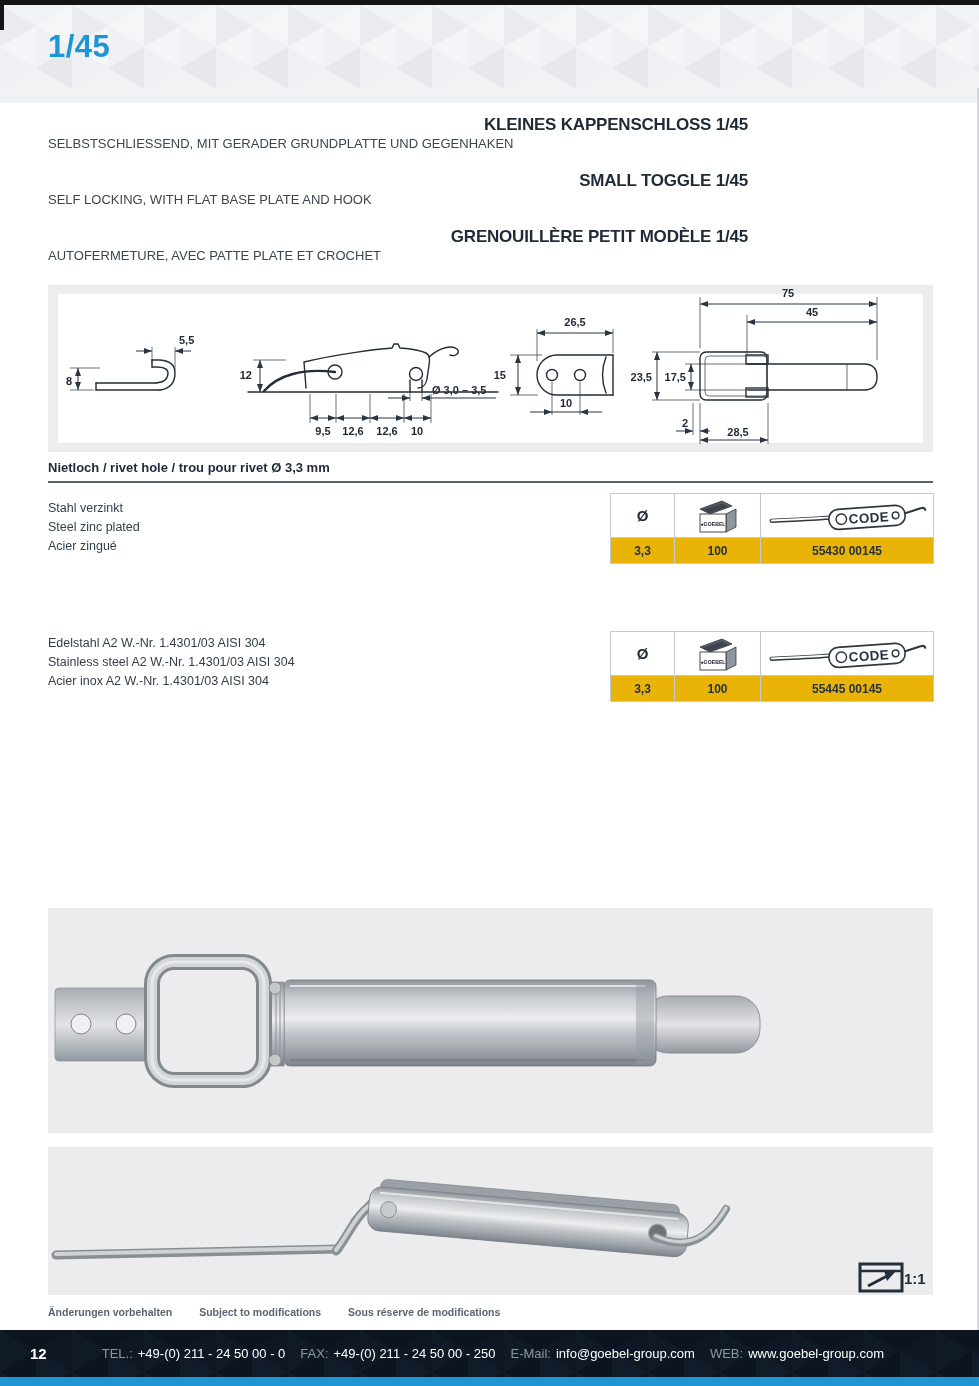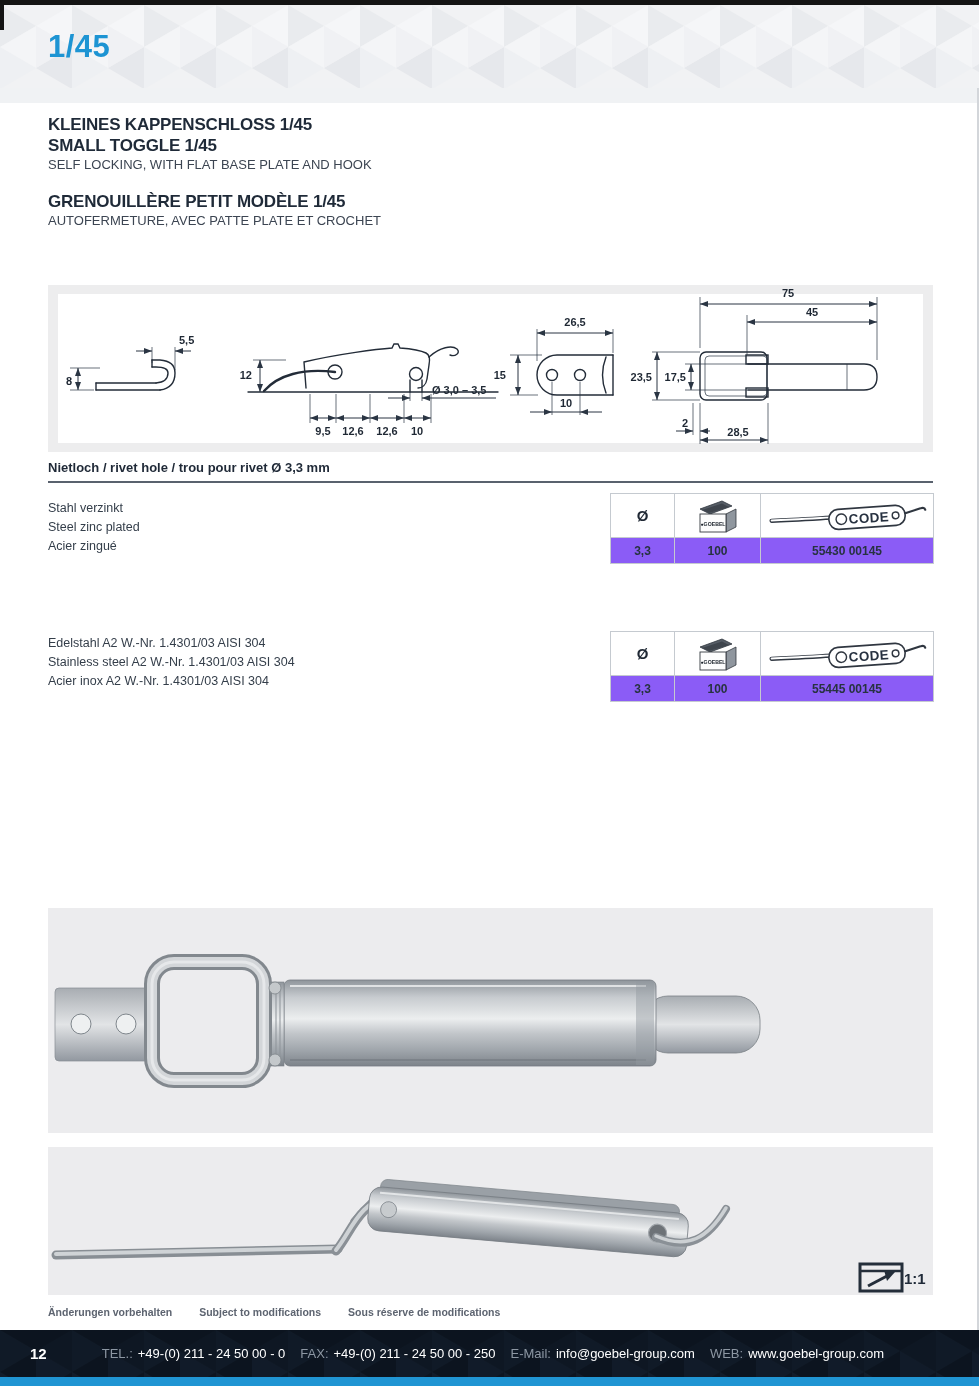--- a/index.html
+++ b/index.html
@@ -11,21 +11,21 @@
   .topbar{left:0;top:0;width:979px;height:5px;background:#141414;}
   .topnotch{left:0;top:0;width:4px;height:30px;background:#141414;}
   .rightedge{left:977px;top:88px;width:2px;height:1242px;background:#d3d6da;}
 
   
   .header{left:0;top:5px;width:979px;height:98px;background:#f0f2f4;overflow:hidden;}
   .pagecode{position:absolute;left:48px;top:24px;font-size:31px;font-weight:bold;color:#1d94d3;letter-spacing:.5px;}
 
   
   .intro{left:48px;top:116px;width:700px;}
-  .intro h2{margin:0 0 3px 0;font-size:17px;line-height:18px;font-weight:bold;color:#1f2a38;letter-spacing:-.2px;}
+  .intro h2{margin:0 0 3px 0;font-size:17px;line-height:18px;font-weight:bold;color:#1f2a38;letter-spacing:-.2px;text-align:right;}
   .intro p{margin:0 0 21px 0;font-size:13px;line-height:14px;color:#3c4552;}
 
   
   .drawbox{left:48px;top:285px;width:885px;height:167px;background:#ededee;}
   .drawinner{position:absolute;left:10px;top:9px;width:865px;height:149px;background:#fff;}
   .drawsvg{position:absolute;left:0;top:0;}
   .sh{stroke:#232c38;stroke-width:1.4;fill:none;stroke-linecap:round;}
   .sh2{stroke:#232c38;stroke-width:2.4;fill:none;stroke-linecap:round;}
   .dl{stroke:#2a3543;stroke-width:1;fill:none;}
   .xl{stroke:#2a3543;stroke-width:.7;fill:none;}
@@ -37,21 +37,21 @@
   .rivetrule{left:48px;top:481px;width:885px;height:2px;background:#59626e;}
 
   
   .mat{width:520px;font-size:12.5px;line-height:19px;color:#343e4a;}
 
   
   .gtable{display:grid;grid-template-columns:64px 86px 173px;grid-template-rows:44px 26px;
           border-top:1px solid #c5cad0;border-left:1px solid #c5cad0;background:#fff;}
   .gtable>div{border-right:1px solid #c5cad0;border-bottom:1px solid #c5cad0;
           display:flex;align-items:center;justify-content:center;}
-  .gtable .drow{background:#8b5cf6;font-size:12px;font-weight:bold;color:#273240;}
+  .gtable .drow{background:#eab308;font-size:12px;font-weight:bold;color:#273240;}
   .diaglyph{font-size:15px;font-weight:bold;color:#1f2834;}
 
   
   .photo{background:#ececee;overflow:hidden;}
 
   
   .scalewrap{left:858px;top:1262px;display:flex;align-items:center;}
   .scalelabel{font-size:15px;font-weight:bold;color:#1f2a38;}
 
   
@@ -88,20 +88,21 @@
         </pattern>
       </defs>
       <rect width="979" height="83" fill="url(#triH)"></rect>
     </svg>
     <div class="pagecode">1/45</div>
   </div>
   <div class="abs topnotch"></div>
 
   <div class="abs intro">
     <h2>KLEINES KAPPENSCHLOSS 1/45</h2>
+    <p>SELBSTSCHLIESSEND, MIT GERADER GRUNDPLATTE UND GEGENHAKEN</p>
     <h2>SMALL TOGGLE 1/45</h2>
     <p>SELF LOCKING, WITH FLAT BASE PLATE AND HOOK</p>
     <h2>GRENOUILLÈRE PETIT MODÈLE 1/45</h2>
     <p>AUTOFERMETURE, AVEC PATTE PLATE ET CROCHET</p>
   </div>
 
   <div class="abs drawbox">
     <div class="drawinner"></div>
     <svg class="drawsvg" width="885" height="167" viewBox="0 0 885 167">
       <defs>

